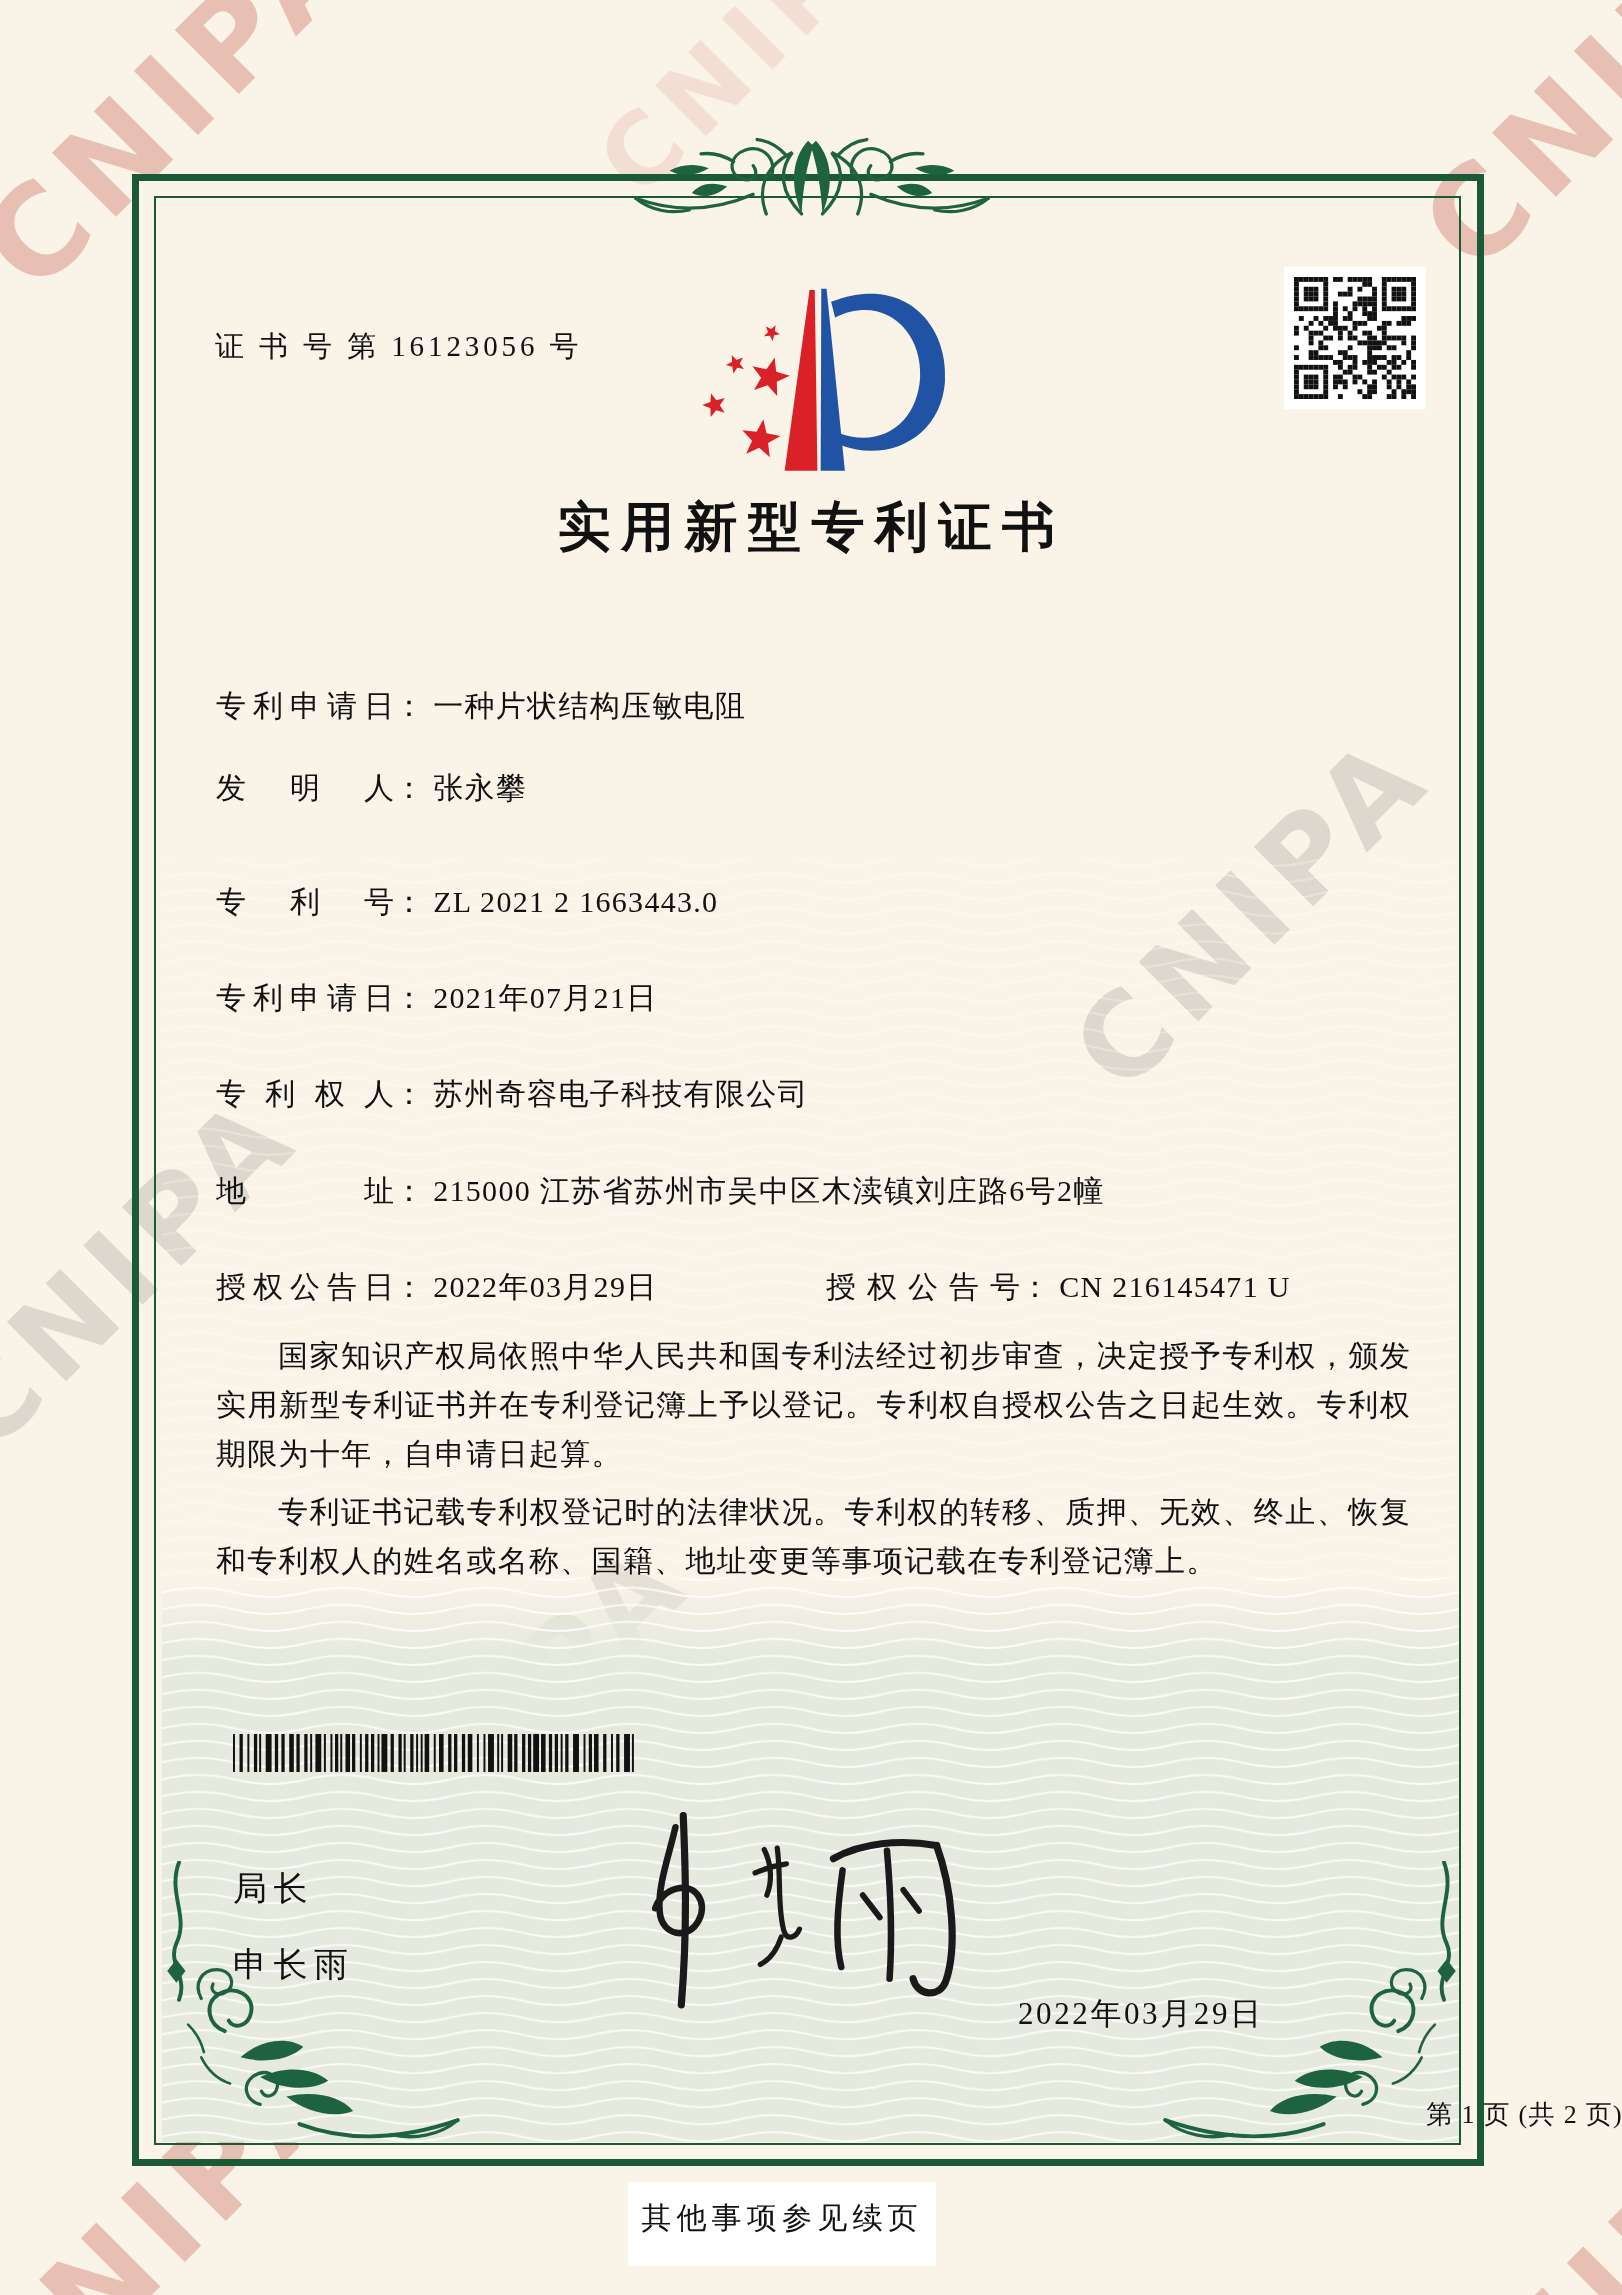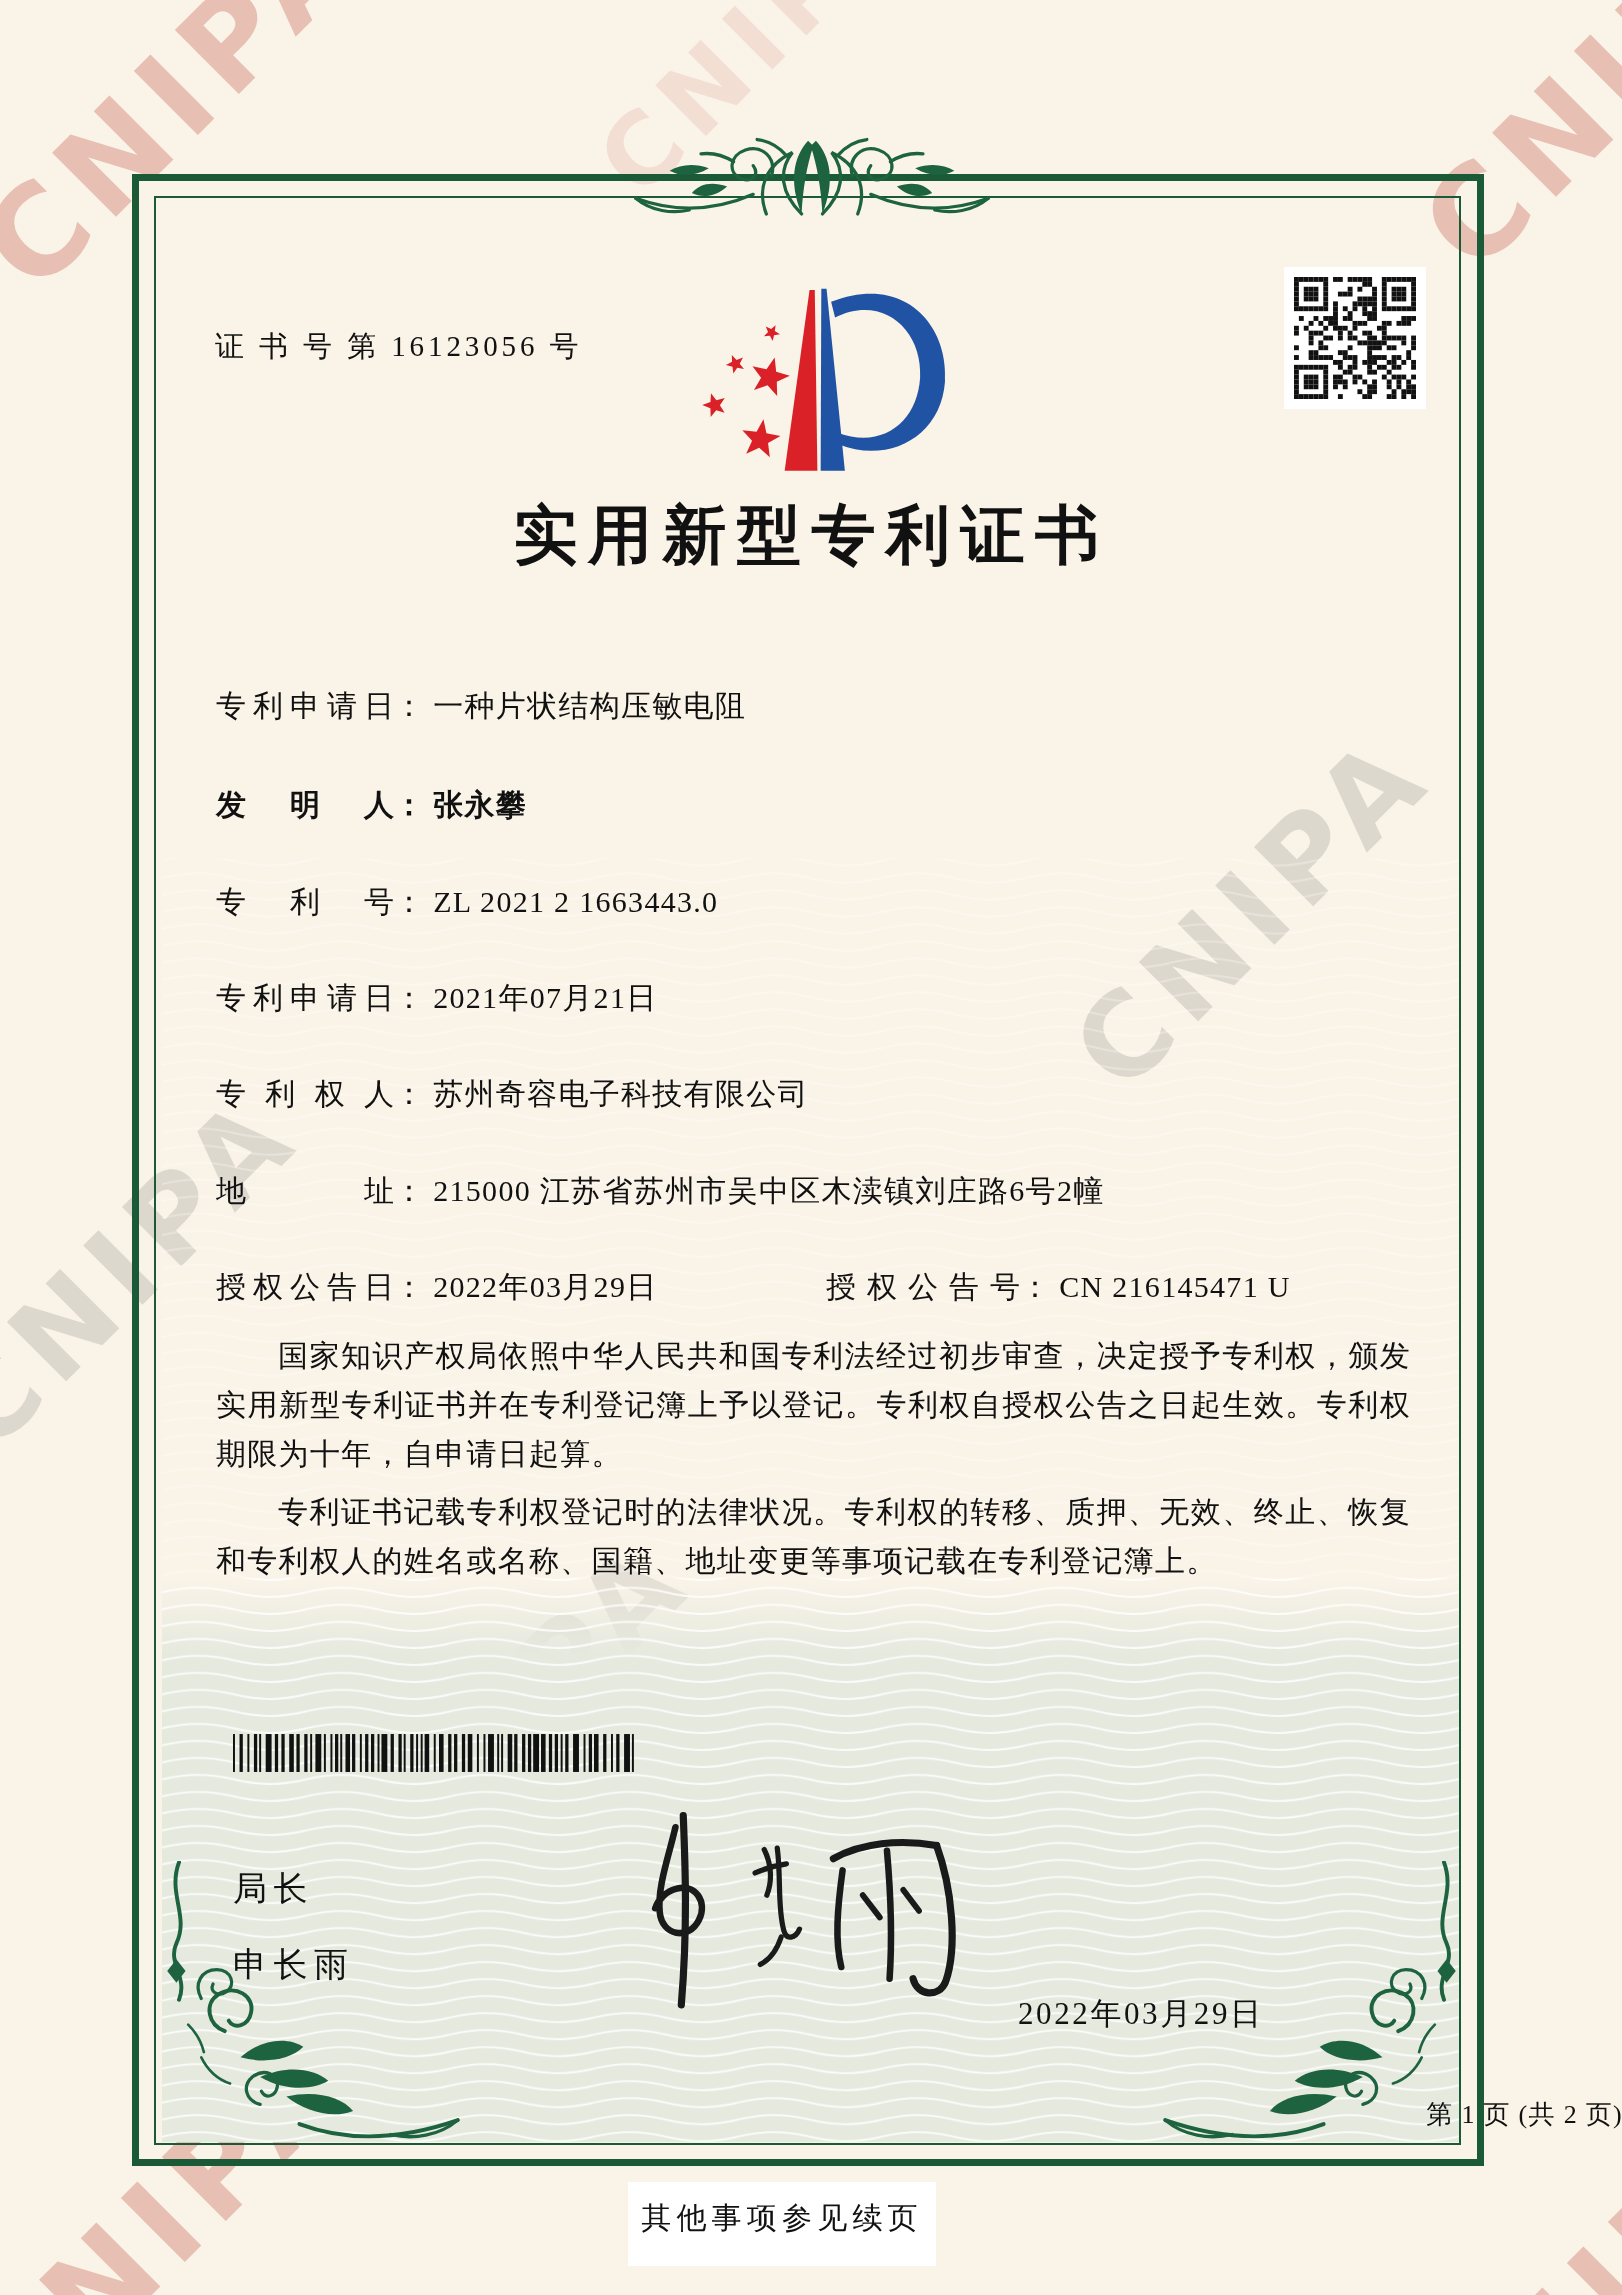--- a/index.html
+++ b/index.html
@@ -34,21 +34,21 @@
   .corner.right{left:1160px;top:1861px;transform:scaleX(-1);}
   
   .cert-no{
     position:absolute;left:215px;top:327px;
     font-size:29px;letter-spacing:3.9px;
   }
   .logo{position:absolute;left:674px;top:260px;}
   .qr{position:absolute;left:1284px;top:267px;background:#ffffff;padding:9.8px;line-height:0;}
   .title{
     position:absolute;left:0;top:492px;width:1623px;text-align:center;
-    font-size:64px;font-weight:bold;letter-spacing:10.5px;
+    font-size:53px;font-weight:bold;letter-spacing:10.5px;
   }
   .fields{position:absolute;left:0;top:0;}
   .field-row{position:absolute;left:216px;width:1250px;font-size:30px;white-space:nowrap;}
   .field-row .lbl{
     display:inline-block;width:178px;vertical-align:bottom;
     text-align:justify;text-align-last:justify;
   }
   .field-row .colon{display:inline-block;}
   .field-row .val{display:inline-block;margin-left:9.2px;letter-spacing:1.3px;}
   .field-row .col2{position:absolute;left:610px;top:0;}
@@ -472,21 +472,21 @@
         <rect x="149.60" y="179.52" width="7.48" height="7.48" fill="#111"></rect>
         <rect x="164.56" y="179.52" width="7.48" height="7.48" fill="#111"></rect>
         <rect x="179.52" y="179.52" width="7.48" height="7.48" fill="#111"></rect>
       </svg>
   </div>
 
   <div class="title">实用新型专利证书</div>
 
   <div class="fields" id="fields-container">
       <div class="field-row" style="top: 686px;"><span class="lbl">专利申请日</span><span class="colon">：</span><span class="val">一种片状结构压敏电阻</span></div>
-      <div class="field-row" style="top: 785px; font-weight: bold;"><span class="lbl">发明人</span><span class="colon">：</span><span class="val">张永攀</span></div>
+      <div class="field-row" style="top: 768px;"><span class="lbl">发明人</span><span class="colon">：</span><span class="val">张永攀</span></div>
       <div class="field-row" style="top: 882px;"><span class="lbl">专利号</span><span class="colon">：</span><span class="val">ZL 2021 2 1663443.0</span></div>
       <div class="field-row" style="top: 978px;"><span class="lbl">专利申请日</span><span class="colon">：</span><span class="val">2021年07月21日</span></div>
       <div class="field-row" style="top: 1074px;"><span class="lbl">专利权人</span><span class="colon">：</span><span class="val">苏州奇容电子科技有限公司</span></div>
       <div class="field-row" style="top: 1171px;"><span class="lbl">地址</span><span class="colon">：</span><span class="val">215000 江苏省苏州市吴中区木渎镇刘庄路6号2幢</span></div>
       <div class="field-row" style="top: 1267px;"><span class="lbl">授权公告日</span><span class="colon">：</span><span class="val">2022年03月29日</span><span class="col2"><span class="lbl">授权公告号</span><span class="colon">：</span><span class="val">CN 216145471 U</span></span></div>
     </div>
 
   <div class="paras">
     <p>国家知识产权局依照中华人民共和国专利法经过初步审查，决定授予专利权，颁发实用新型专利证书并在专利登记簿上予以登记。专利权自授权公告之日起生效。专利权期限为十年，自申请日起算。</p>
     <p>专利证书记载专利权登记时的法律状况。专利权的转移、质押、无效、终止、恢复和专利权人的姓名或名称、国籍、地址变更等事项记载在专利登记簿上。</p>

